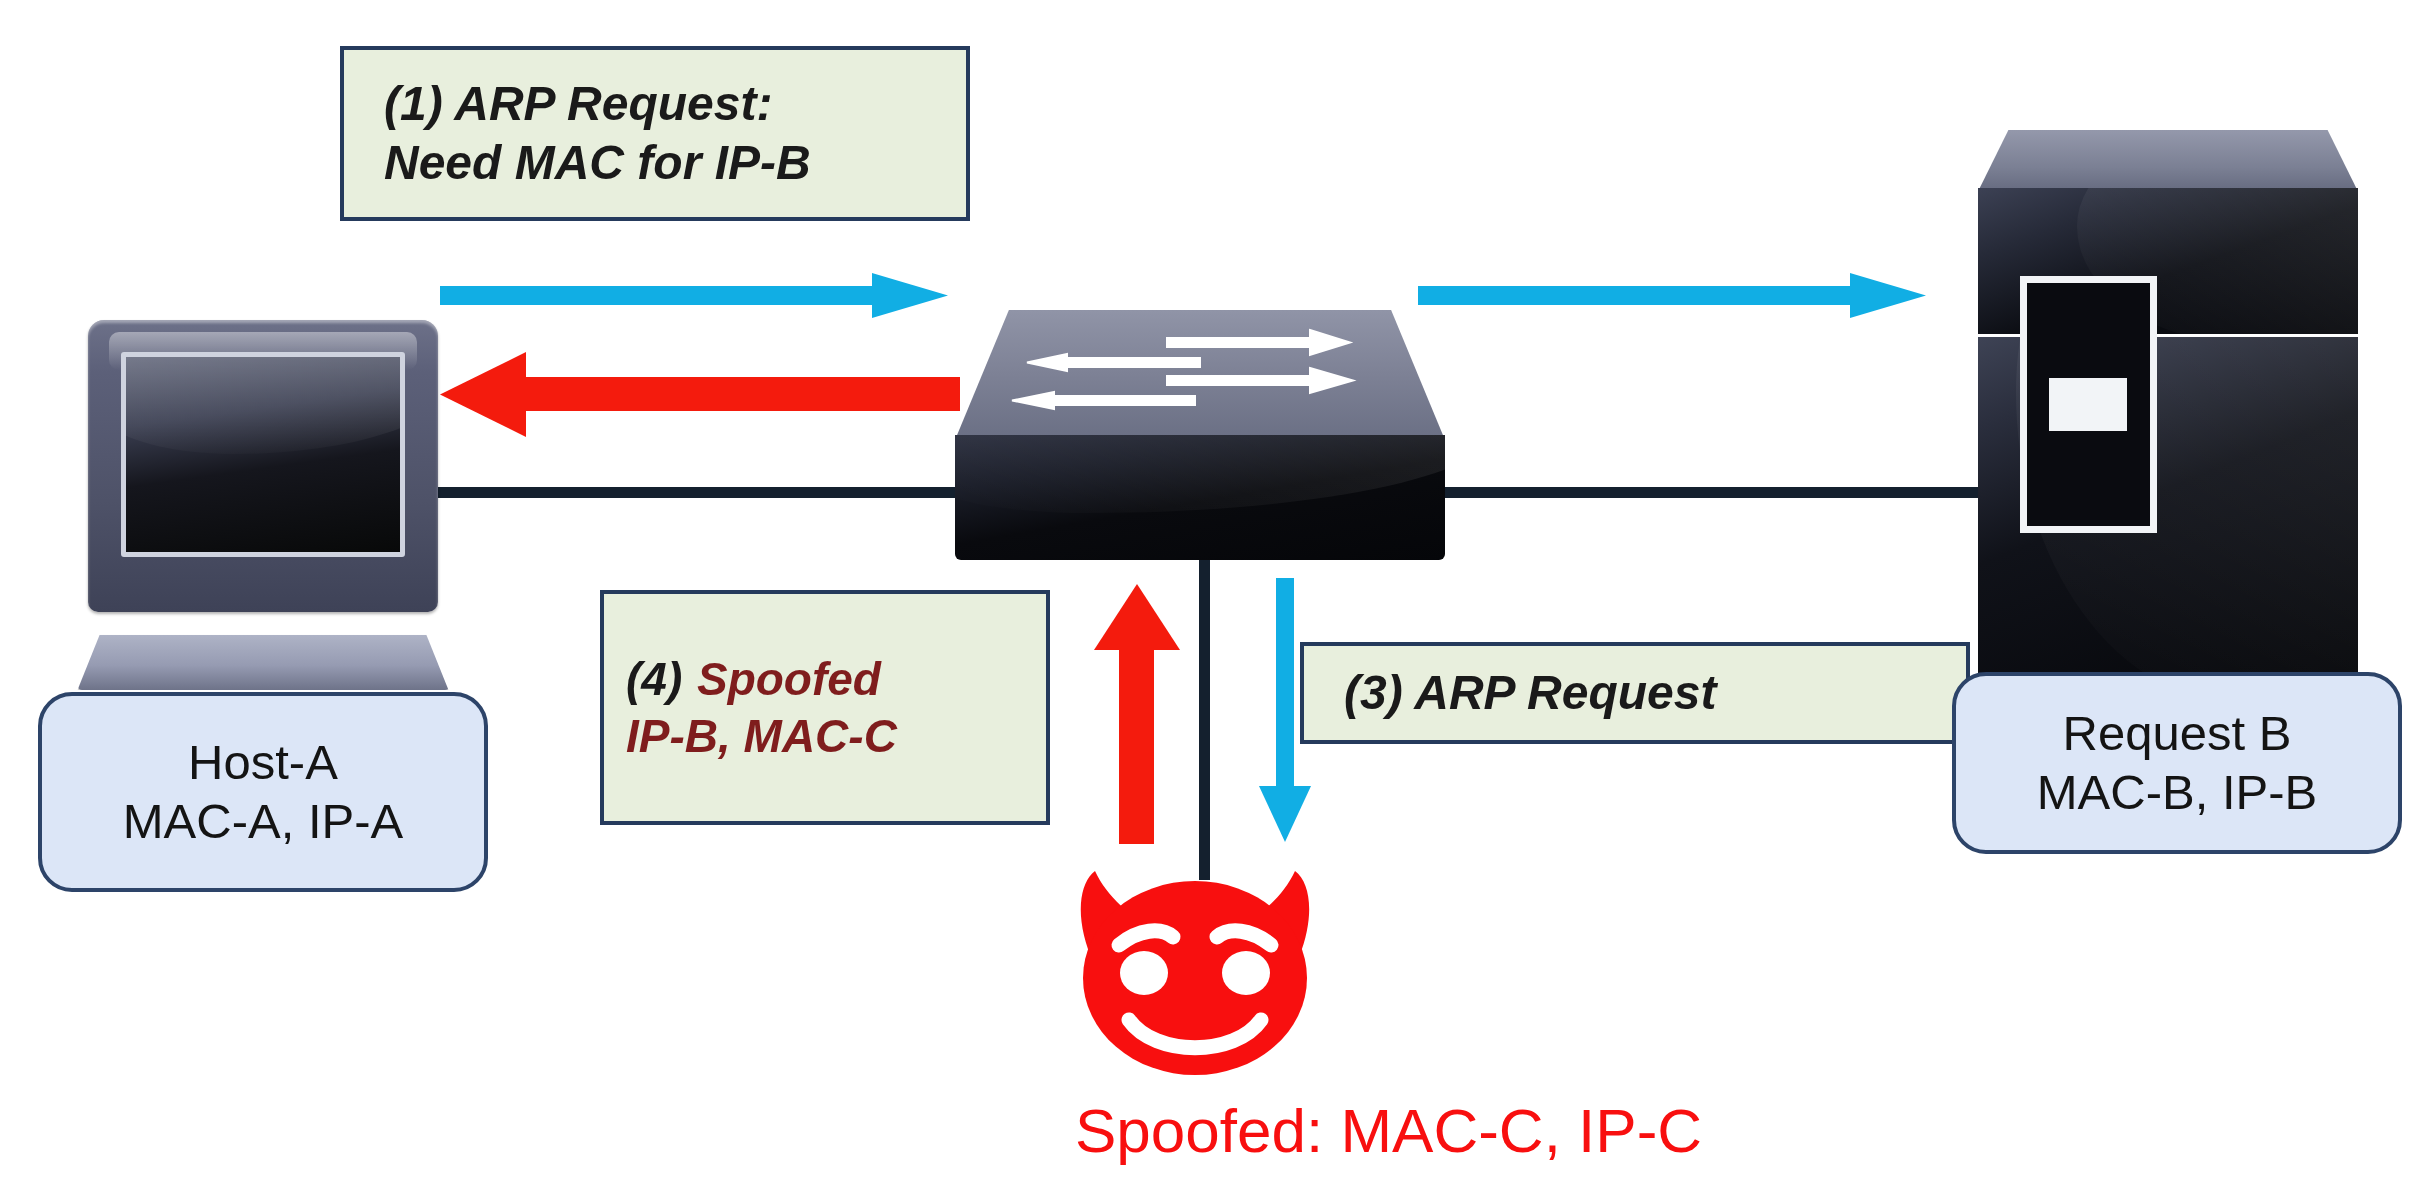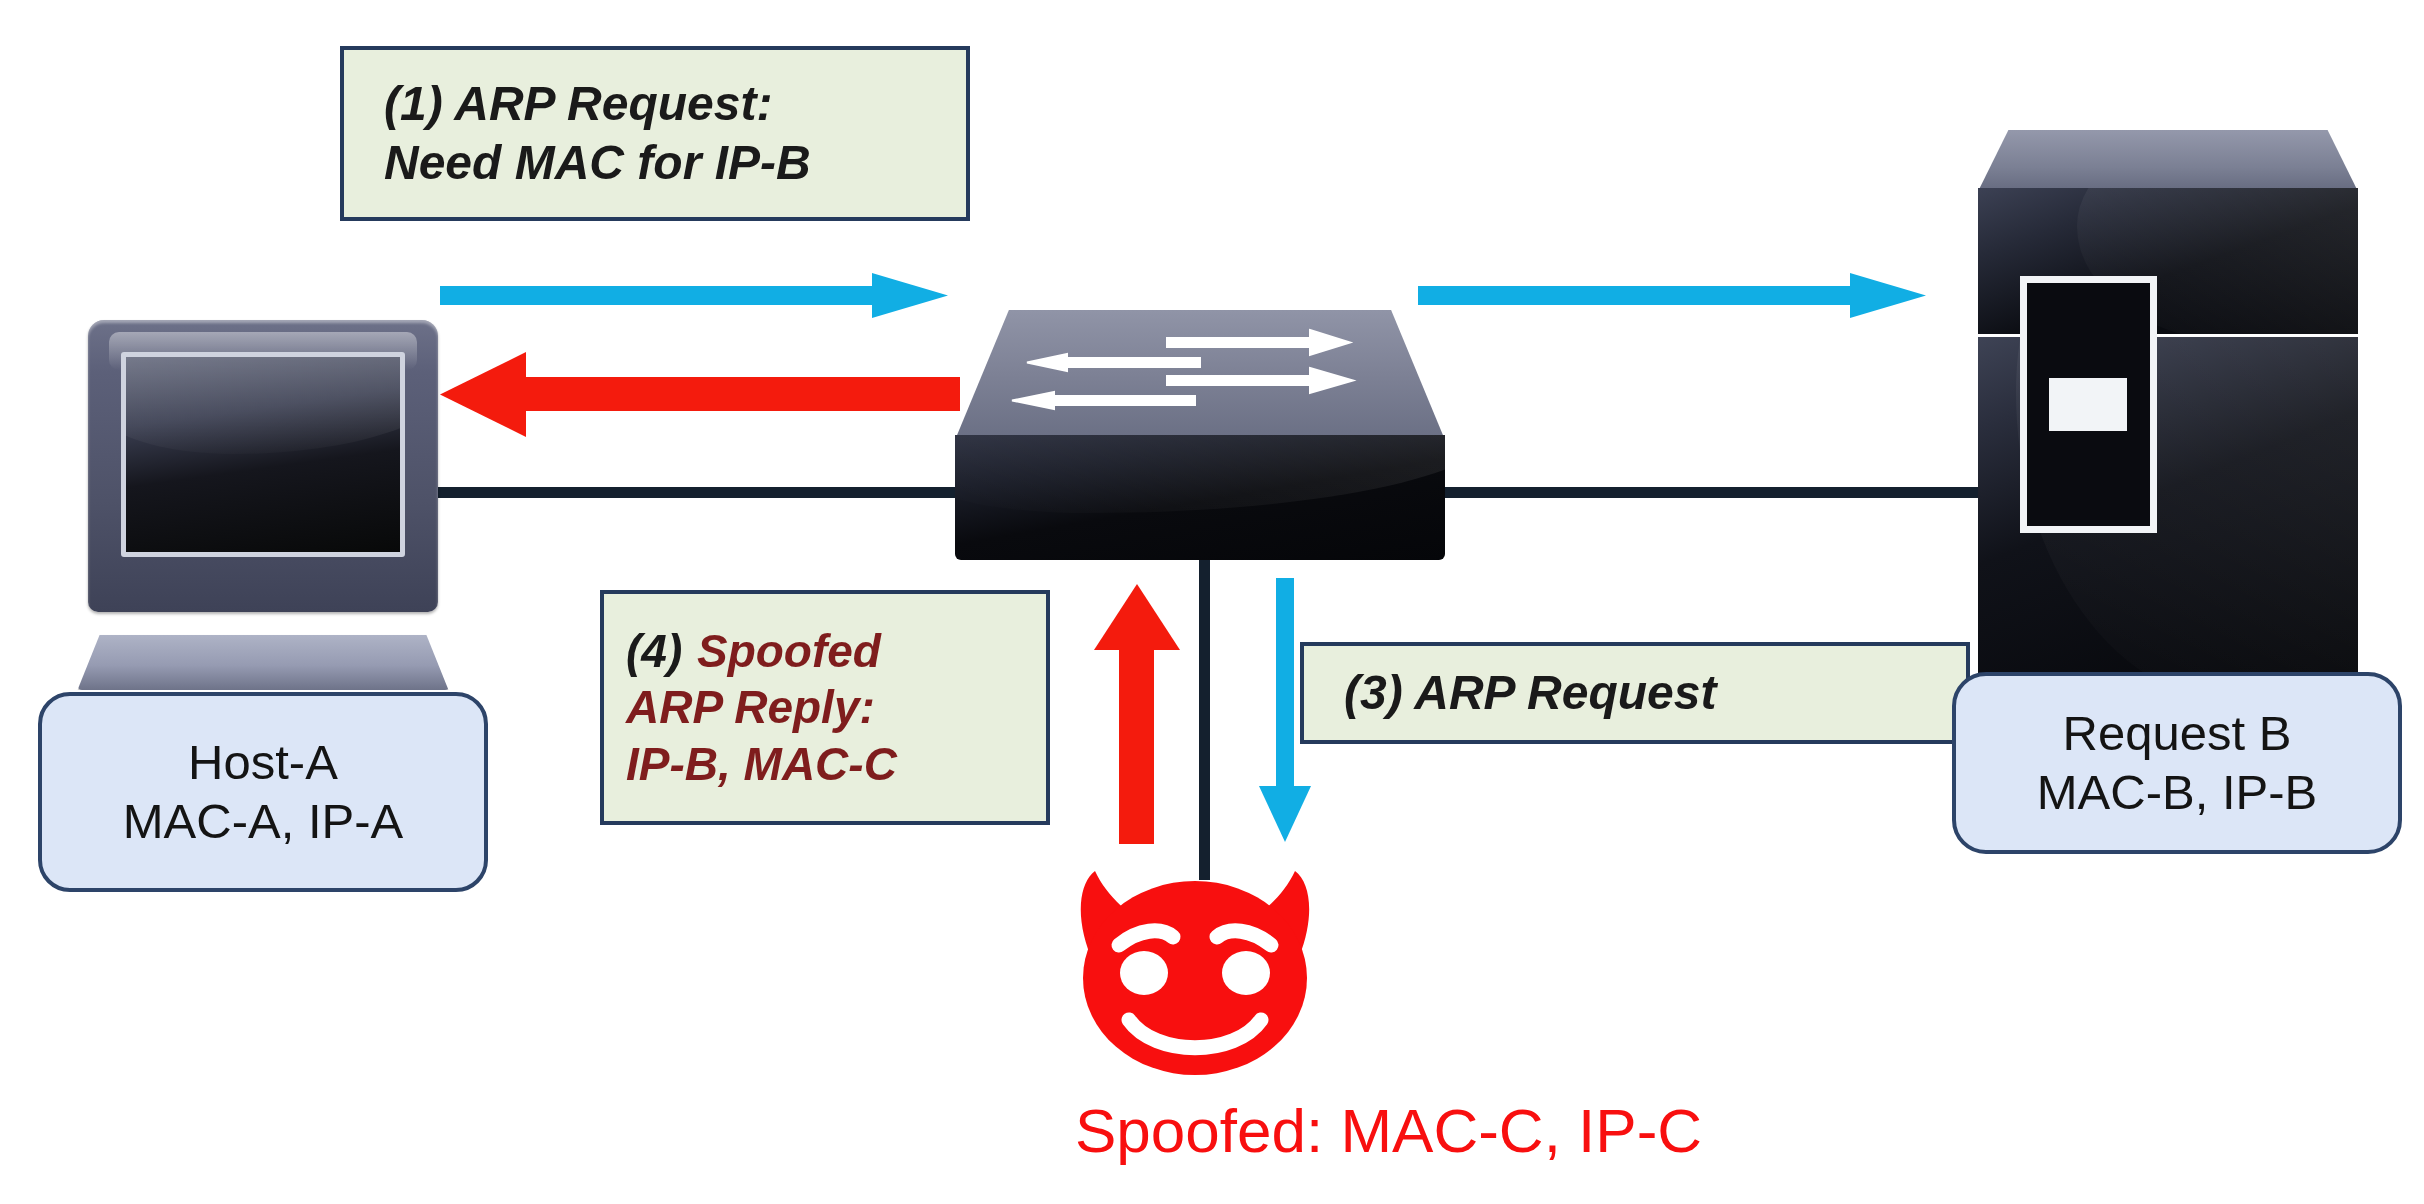--- a/index.html
+++ b/index.html
@@ -172,21 +172,21 @@
   <div class="cable-h" style="left:1420px; top:487px; width:560px;"></div>
   <div class="cable-v" style="left:1199px; top:520px; height:360px;"></div>
 
   <div class="monitor" style="left:88px; top:320px; width:350px; height:370px;">
     <div class="mon-bezel">
       <div class="mon-inner"></div>
     </div>
     <div class="mon-base"></div>
   </div>
 
-  <div class="devbox" style="left:38px; top:692px; width:450px; height:200px; font-size:49px;border-radius:32px;">
+  <div class="devbox" style="left:38px; top:692px; width:450px; height:200px; font-size:49px;">
     <span class="ln">Host-A</span>
     <span class="ln">MAC-A, IP-A</span>
   </div>
 
   <div class="switch" style="left:955px; top:310px; width:490px; height:250px;">
     <div class="sw-top"></div>
     <svg class="sw-arrows" viewBox="0 0 490 130" preserveAspectRatio="none">
 
       <g fill="#ffffff" stroke="#ffffff" stroke-width="2">
         <rect x="212" y="28" width="150" height="9"></rect>
@@ -283,17 +283,16 @@
     <span class="ln">Need MAC for IP-B</span>
   </div>
 
 
   <div class="callout" style="left:1300px; top:618px; width:670px; height:102px; font-size:48px;margin-top:24px;">
     <span class="ln">(3) ARP Request</span>
   </div>
 
   <div class="callout" style="left:600px; top:590px; width:450px; height:235px; font-size:46px; padding:4px 22px;">
     <span class="ln"><span>(4)</span><span class="red" style="margin-left:.32em">Spoofed</span></span>
-    <span class="ln red">ARP Reply:</span>
     <span class="ln red">IP-B, MAC-C</span>
   </div>
 
 </div>
 
 </body></html>

